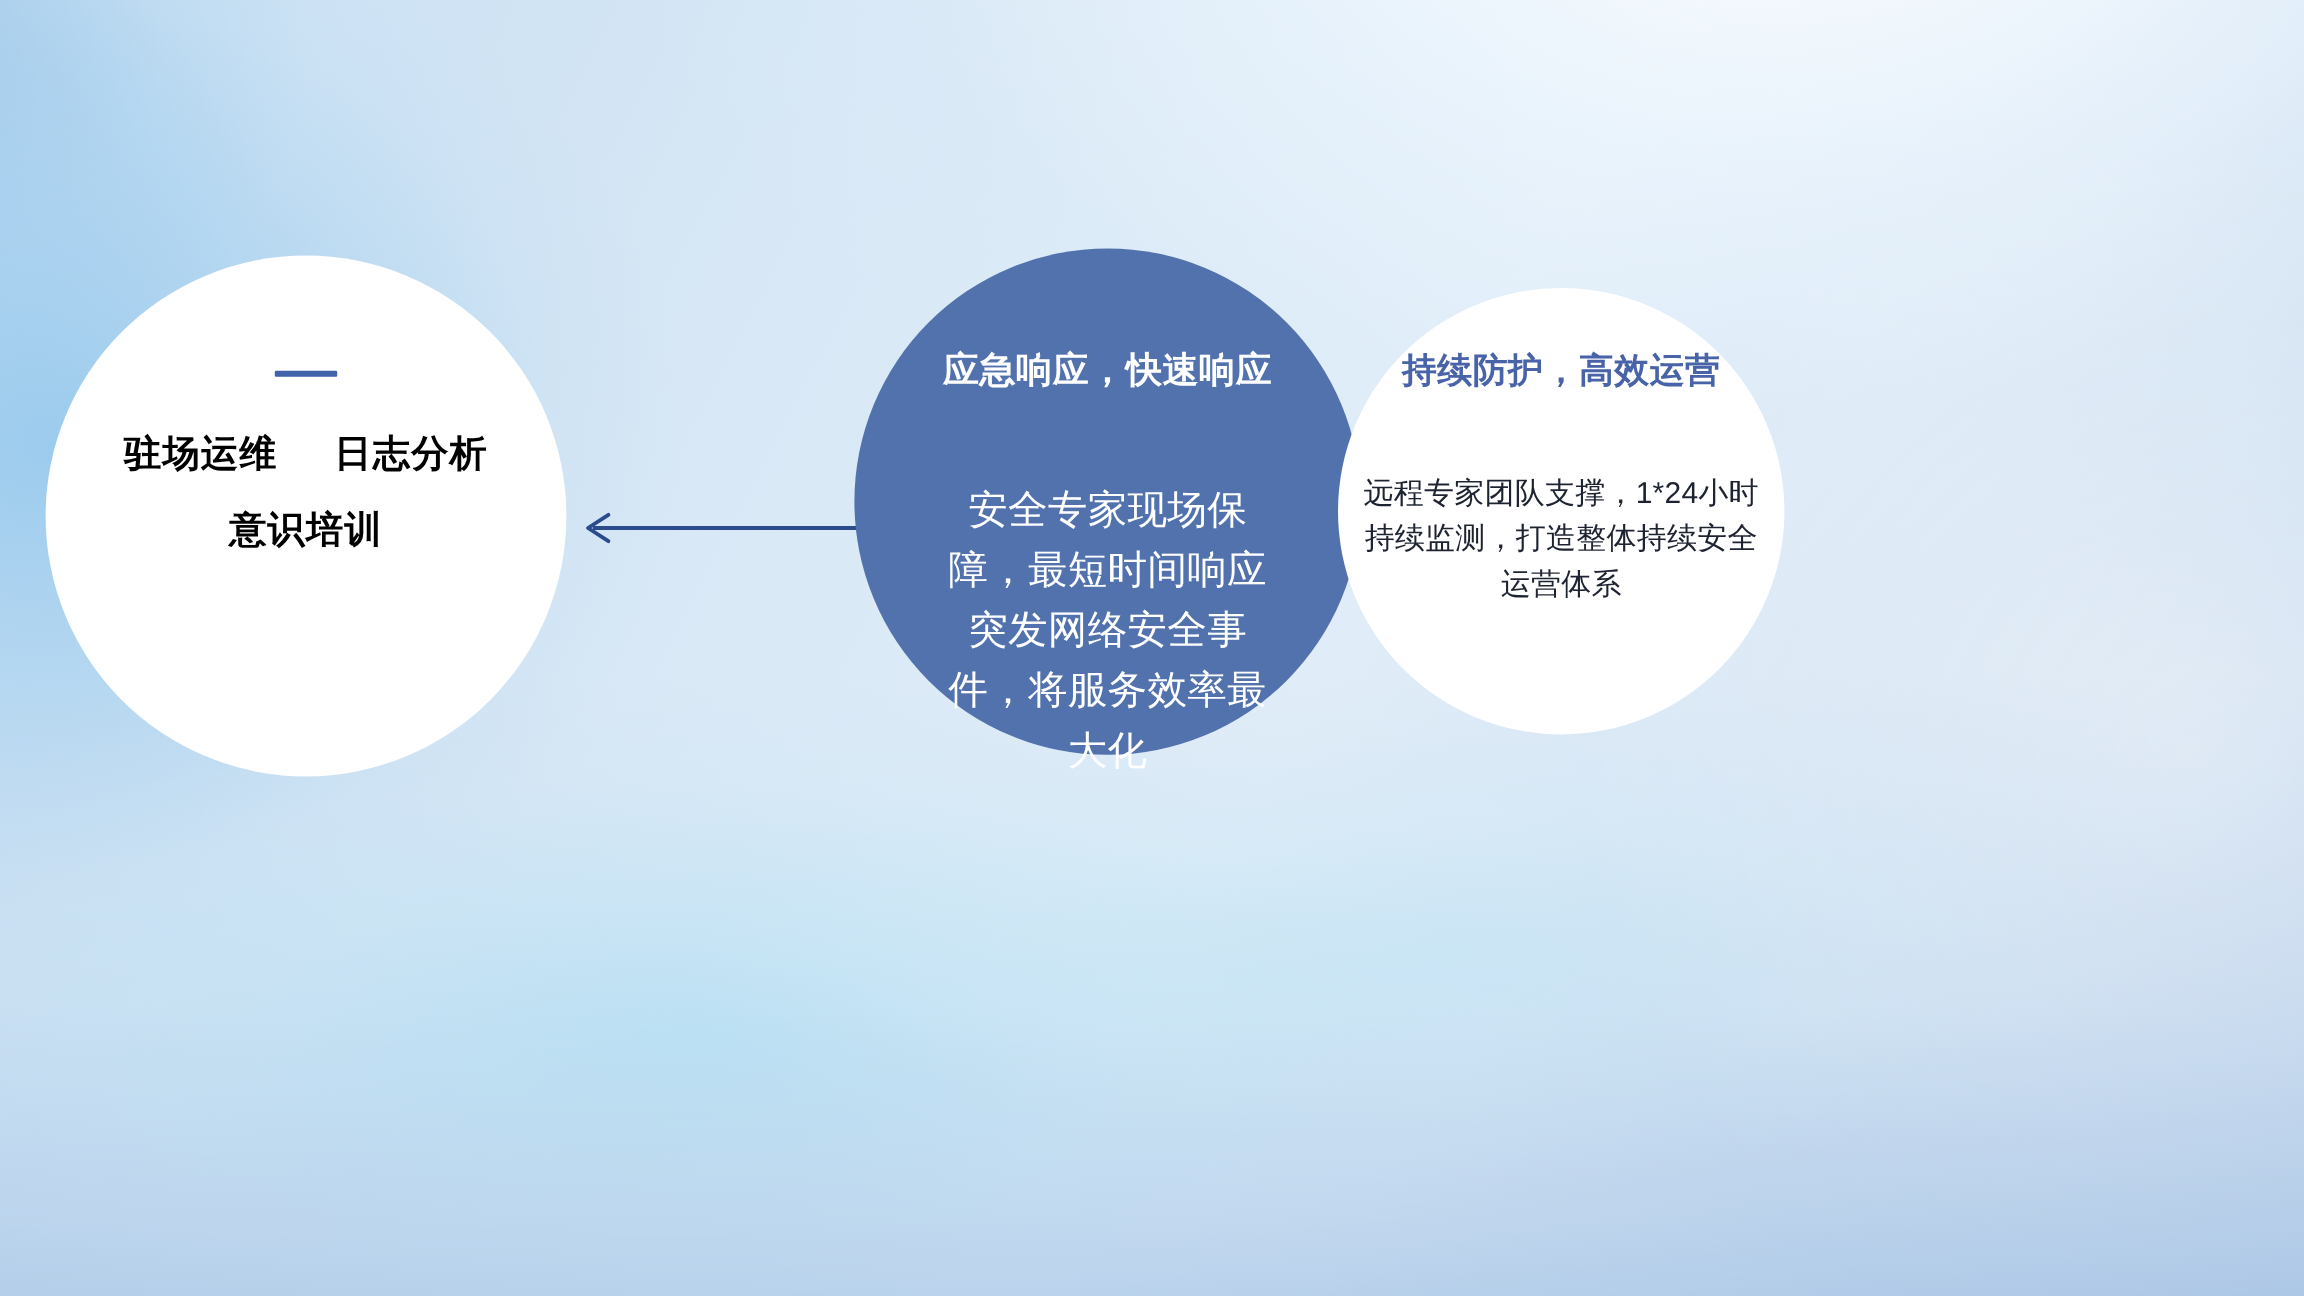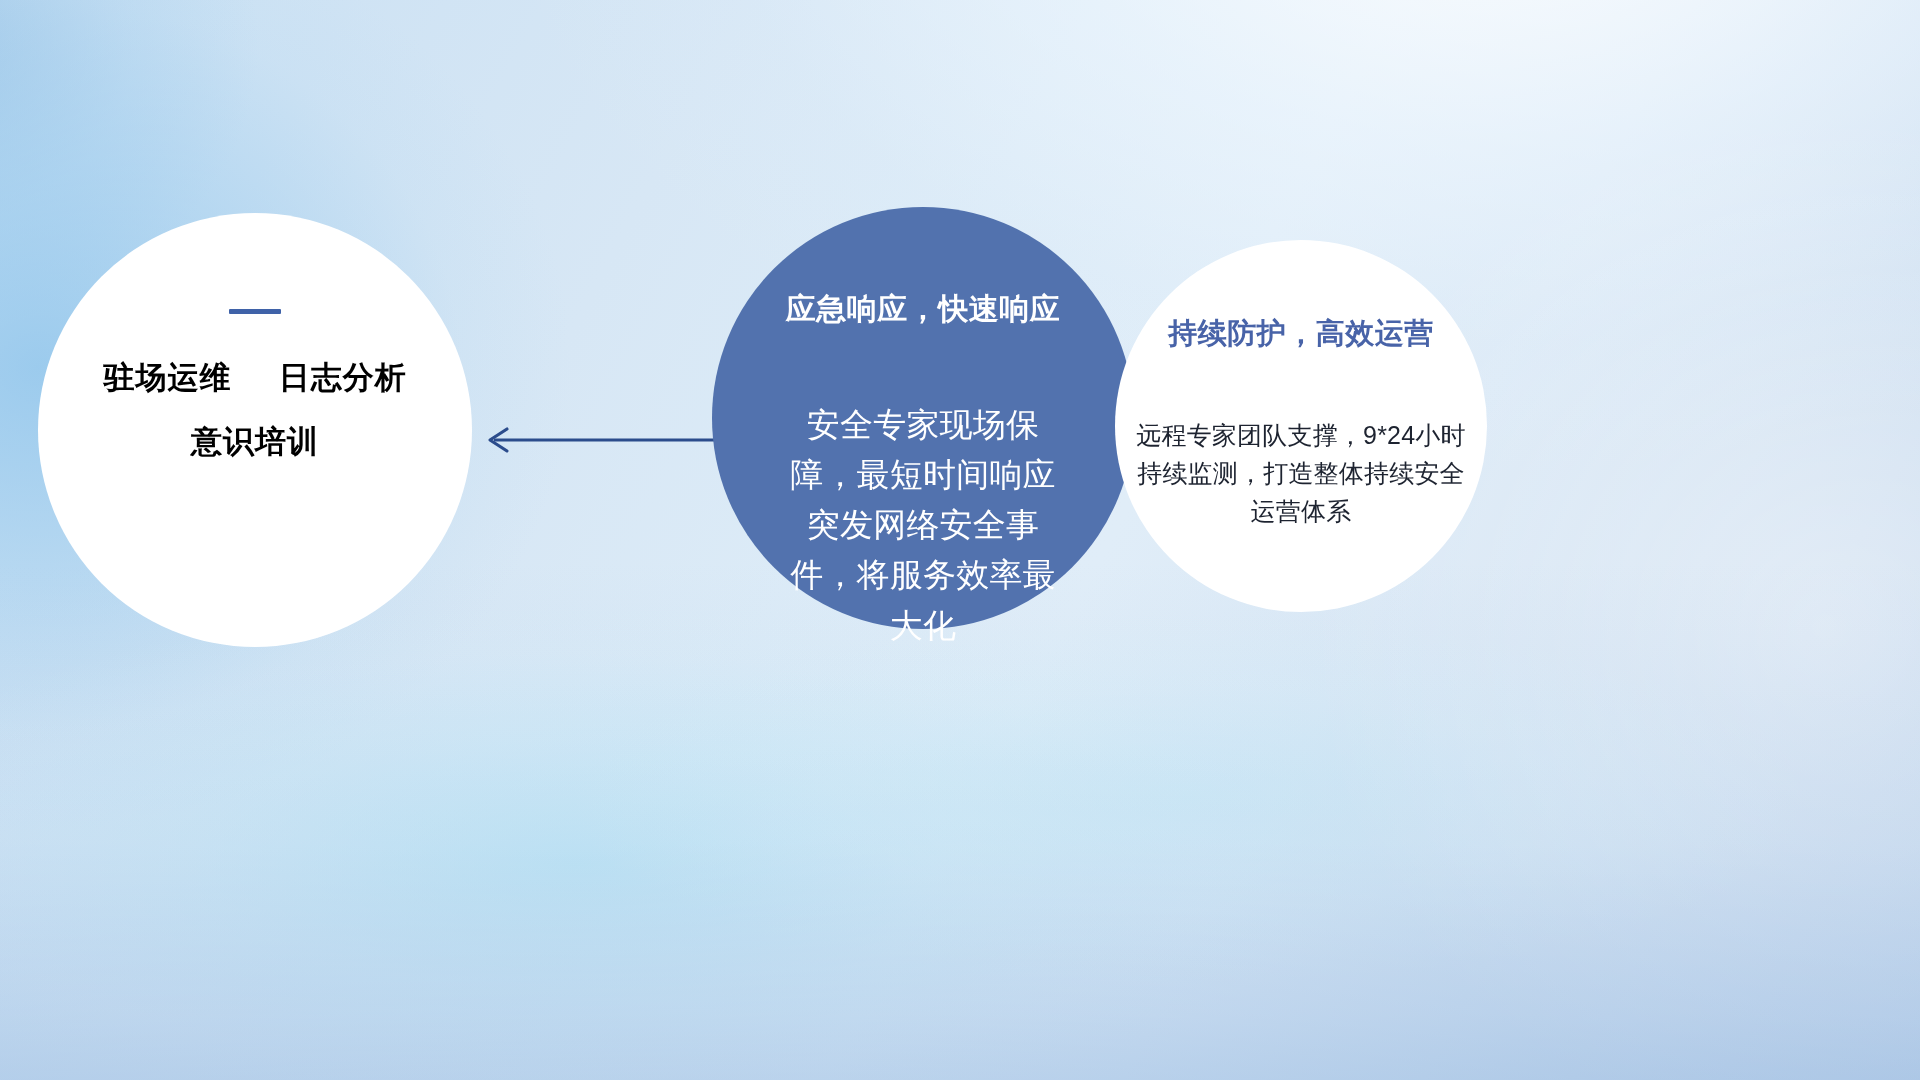--- a/index.html
+++ b/index.html
@@ -160,21 +160,20 @@
     padding-top: 55px;
     z-index: 4;
   }
   #right-title {
     font-size: 29px;
     font-weight: bold;
     color: #4863a8;
     letter-spacing: 0.5px;
     line-height: 1;
     white-space: nowrap;
-    margin-top: 24px;
   }
   #right-body {
     margin-top: 68px;
     font-size: 25px;
     color: #1d2330;
     line-height: 1.52;
     text-align: center;
     width: 330px;
     letter-spacing: 0.2px;
   }
@@ -223,16 +222,16 @@
     <polyline points="27,11 10,22 27,33" fill="none" stroke="#2b4c8c" stroke-width="3.2" stroke-linecap="round" stroke-linejoin="round"></polyline>
   </svg>
 
   <div class="circle" id="circle-mid">
     <div id="mid-title">应急响应，快速响应</div>
     <div id="mid-body">安全专家现场保障，最短时间响应突发网络安全事件，将服务效率最大化</div>
   </div>
 
   <div class="circle" id="circle-right">
     <div id="right-title">持续防护，高效运营</div>
-    <div id="right-body">远程专家团队支撑，9*24小时持续监测，打造整体持续安全运营体系</div>
+    <div id="right-body">远程专家团队支撑，1*24小时持续监测，打造整体持续安全运营体系</div>
   </div>
 
 </div>
 
 </body></html>

